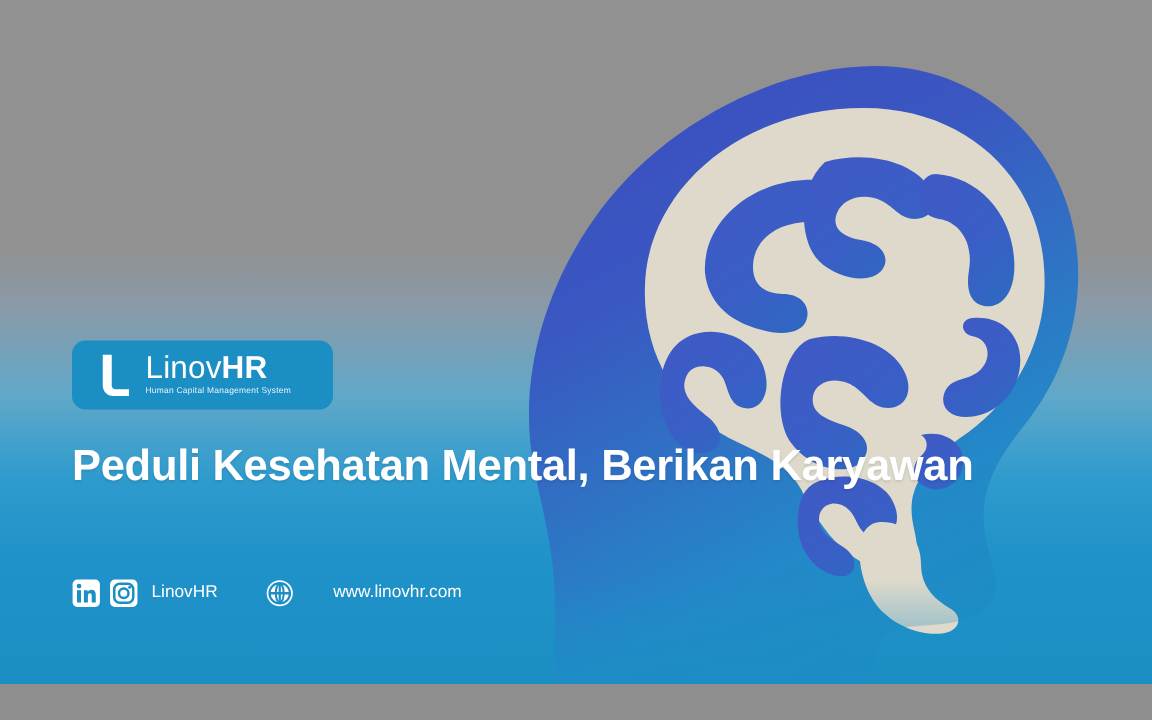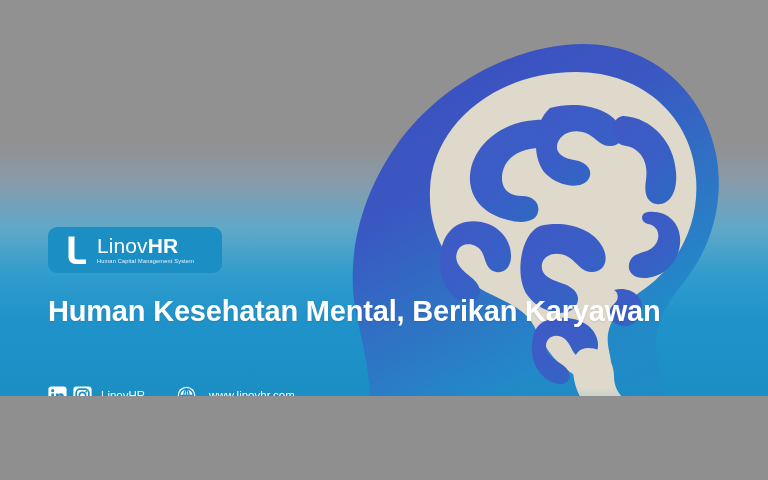--- a/index.html
+++ b/index.html
@@ -5,21 +5,21 @@
   html, body {
     margin: 0;
     padding: 0;
     background: #8f8f8f;
   }
   * { box-sizing: border-box; }
 
   .banner {
     position: relative;
     width: 768px;
-    height: 396px;
+    height: 456px;
     overflow: hidden;
     font-family: "Liberation Sans", "DejaVu Sans", sans-serif;
     background: #919191;
   }
 
   
   .bg-gradient {
     position: absolute;
     inset: 0;
     background: linear-gradient(180deg,
@@ -123,21 +123,21 @@
     white-space: nowrap;
   }
   .web-group {
     display: flex;
     align-items: center;
     margin-left: 32px;
   }
   .web-label {
     font-size: 11.5px;
     color: #ffffff;
-    margin-left: 7px;
+    margin-left: 20px;
     white-space: nowrap;
   }
 </style>
 </head>
 <body>
 
 <div class="banner">
 
   <div class="bg-gradient"></div>
 
@@ -313,21 +313,21 @@
                  Z" fill="#ffffff"></path>
       </svg>
     </div>
     <div class="logo-textblock">
       <div class="logo-word"><span>Linov</span><span class="hr">HR</span></div>
       <div class="logo-tagline">Human Capital Management System</div>
     </div>
   </div>
 
   <div class="headline">
-    <span class="ln">Human Kesehatan Mental, Berikan Karyawan</span>
+    <span class="ln">Peduli Kesehatan Mental, Berikan Karyawan</span>
   </div>
 
   <div class="footer">
 
     <div class="social-group">
       <span class="ico">
         <svg viewBox="0 0 24 24" xmlns="http://www.w3.org/2000/svg">
           <rect x="0.5" y="0.5" width="23" height="23" rx="4" fill="#ffffff"></rect>
           <rect x="4.2" y="9.4" width="3.4" height="10.4" fill="#1b8ec4"></rect>
           <circle cx="5.9" cy="5.9" r="2.0" fill="#1b8ec4"></circle>

